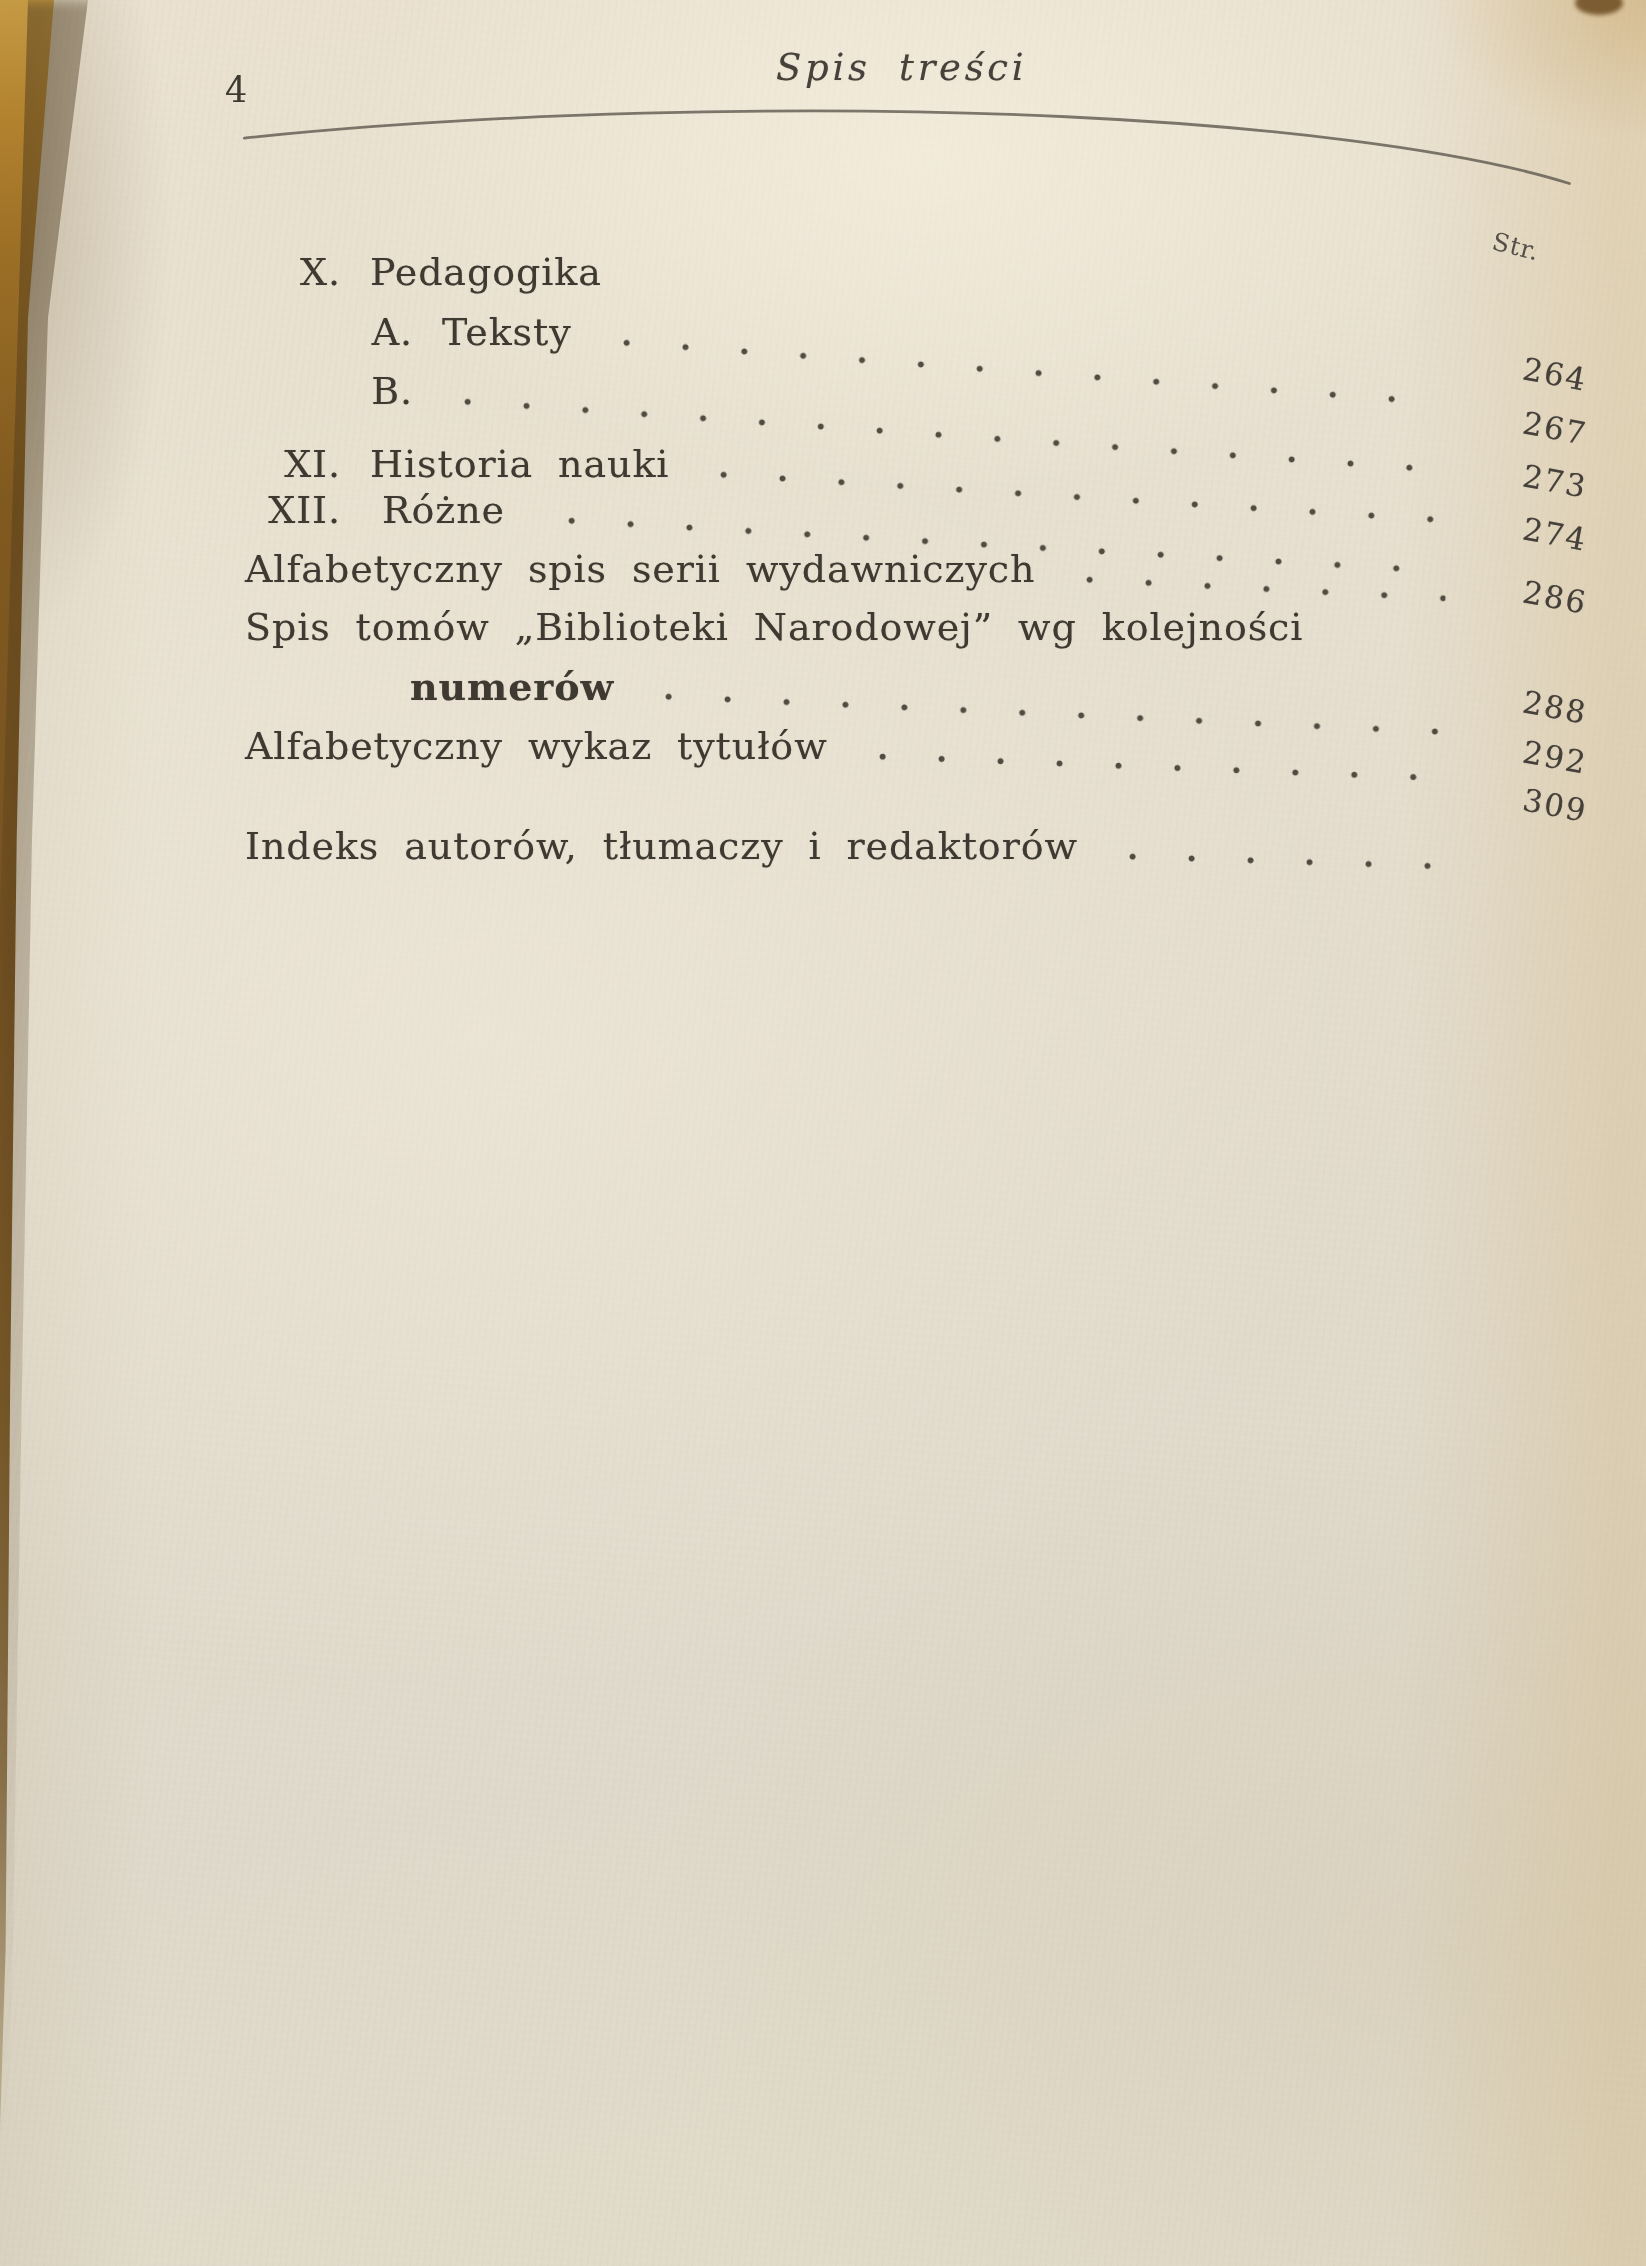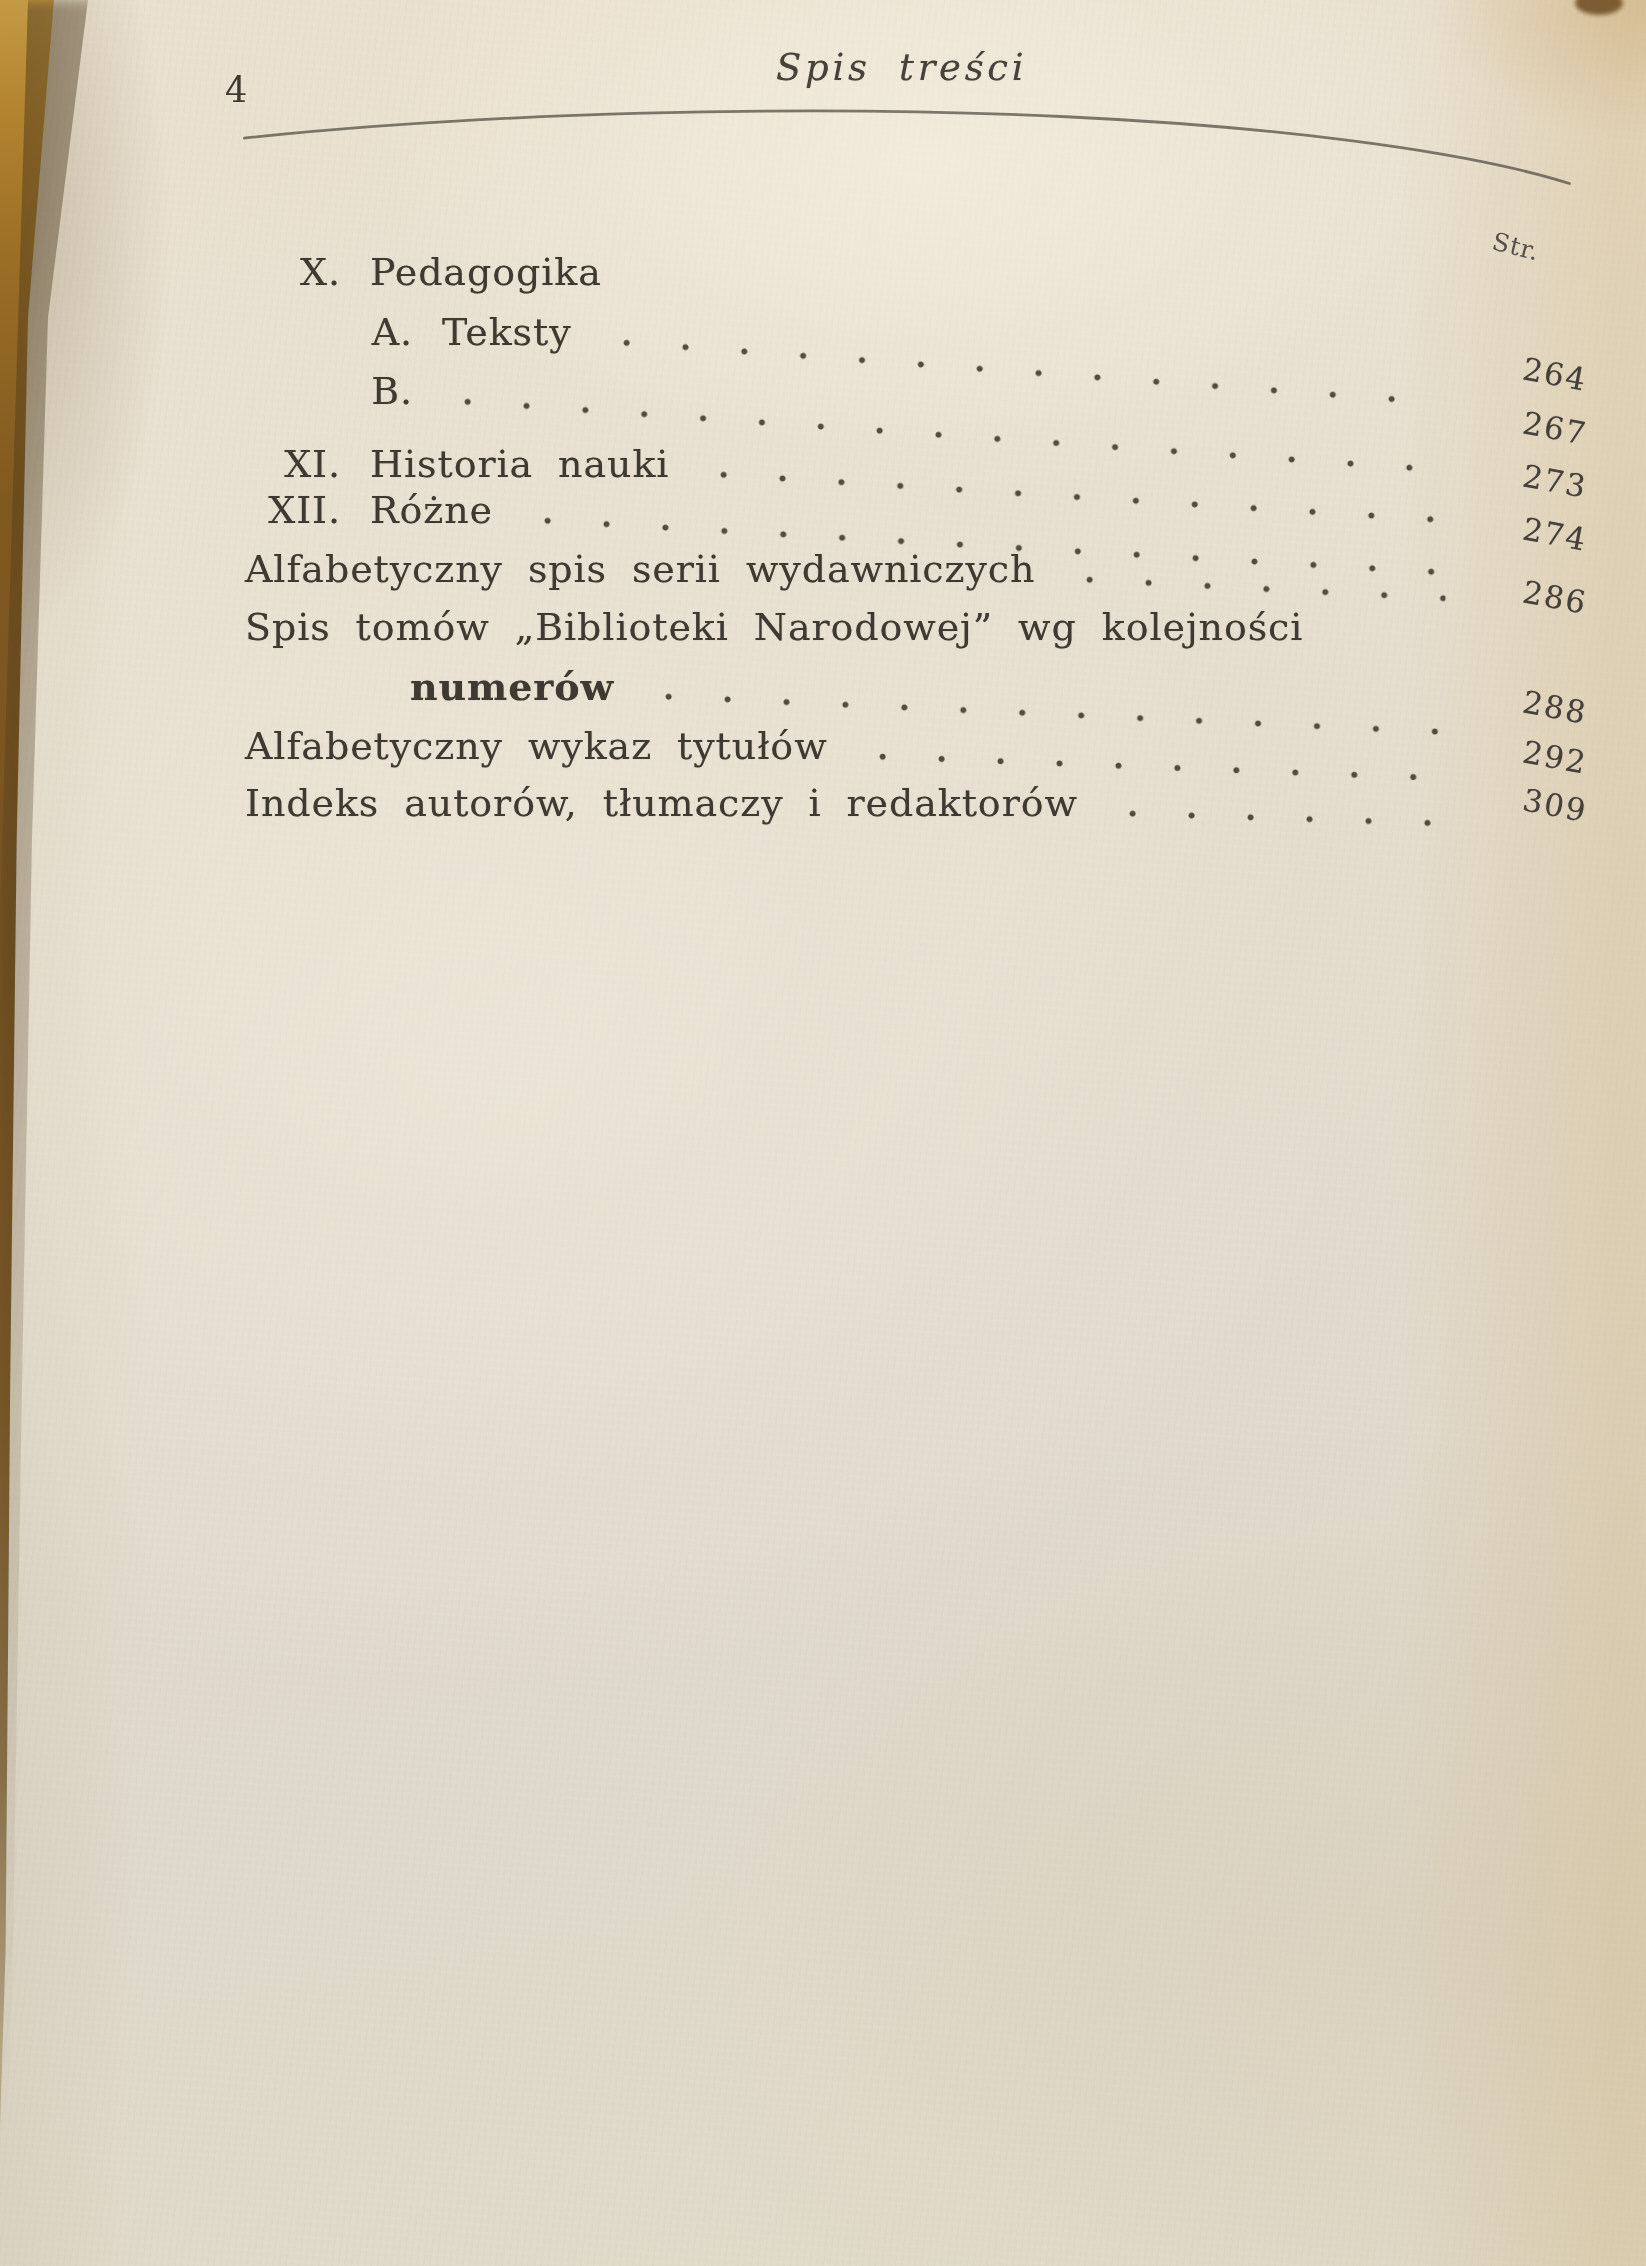--- a/index.html
+++ b/index.html
@@ -106,21 +106,21 @@
         <span class="num">B.</span>
         <span class="leader" style="transform: rotate(4deg);"></span>
       </div>
       <div class="pageref" style="top: 406px;">267</div>
       <div class="row lvl-roman" style="top: 442px;">
         <span class="num">XI.</span>
         <span class="title">Historia nauki</span>
         <span class="leader" style="transform: rotate(3.6deg);"></span>
       </div>
       <div class="pageref" style="top: 459px;">273</div>
-      <div class="row lvl-roman" style="top: 488px;">
+      <div class="row lvl-roman" style="top: 488px; gap: 12px;">
         <span class="num">XII.</span>
         <span class="title">Różne</span>
         <span class="leader" style="transform: rotate(3.3deg);"></span>
       </div>
       <div class="pageref" style="top: 512px;">274</div>
       <div class="row lvl-flush" style="top: 547px;">
         <span class="num"></span>
         <span class="title">Alfabetyczny spis serii wydawniczych</span>
         <span class="leader" style="transform: rotate(3deg);"></span>
       </div>
@@ -134,21 +134,21 @@
         <span class="title">numerów</span>
         <span class="leader" style="transform: rotate(2.6deg);"></span>
       </div>
       <div class="pageref" style="top: 685px;">288</div>
       <div class="row lvl-flush" style="top: 724px;">
         <span class="num"></span>
         <span class="title">Alfabetyczny wykaz tytułów</span>
         <span class="leader" style="transform: rotate(2.2deg);"></span>
       </div>
       <div class="pageref" style="top: 735px;">292</div>
-      <div class="row lvl-flush" style="top: 781px; text-align: right;">
+      <div class="row lvl-flush" style="top: 824px; text-align: right;">
         <span class="num"></span>
         <span class="title">Indeks autorów, tłumaczy i redaktorów</span>
         <span class="leader" style="transform: rotate(1.8deg);"></span>
       </div>
       <div class="pageref" style="top: 783px;">309</div>
     </div>
 </div>
 
 
 </body></html>

